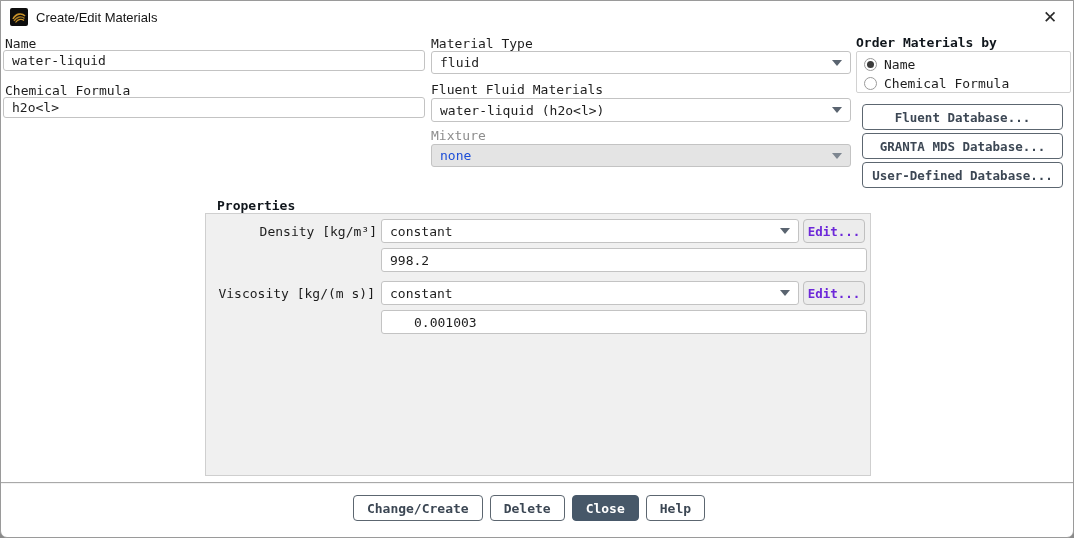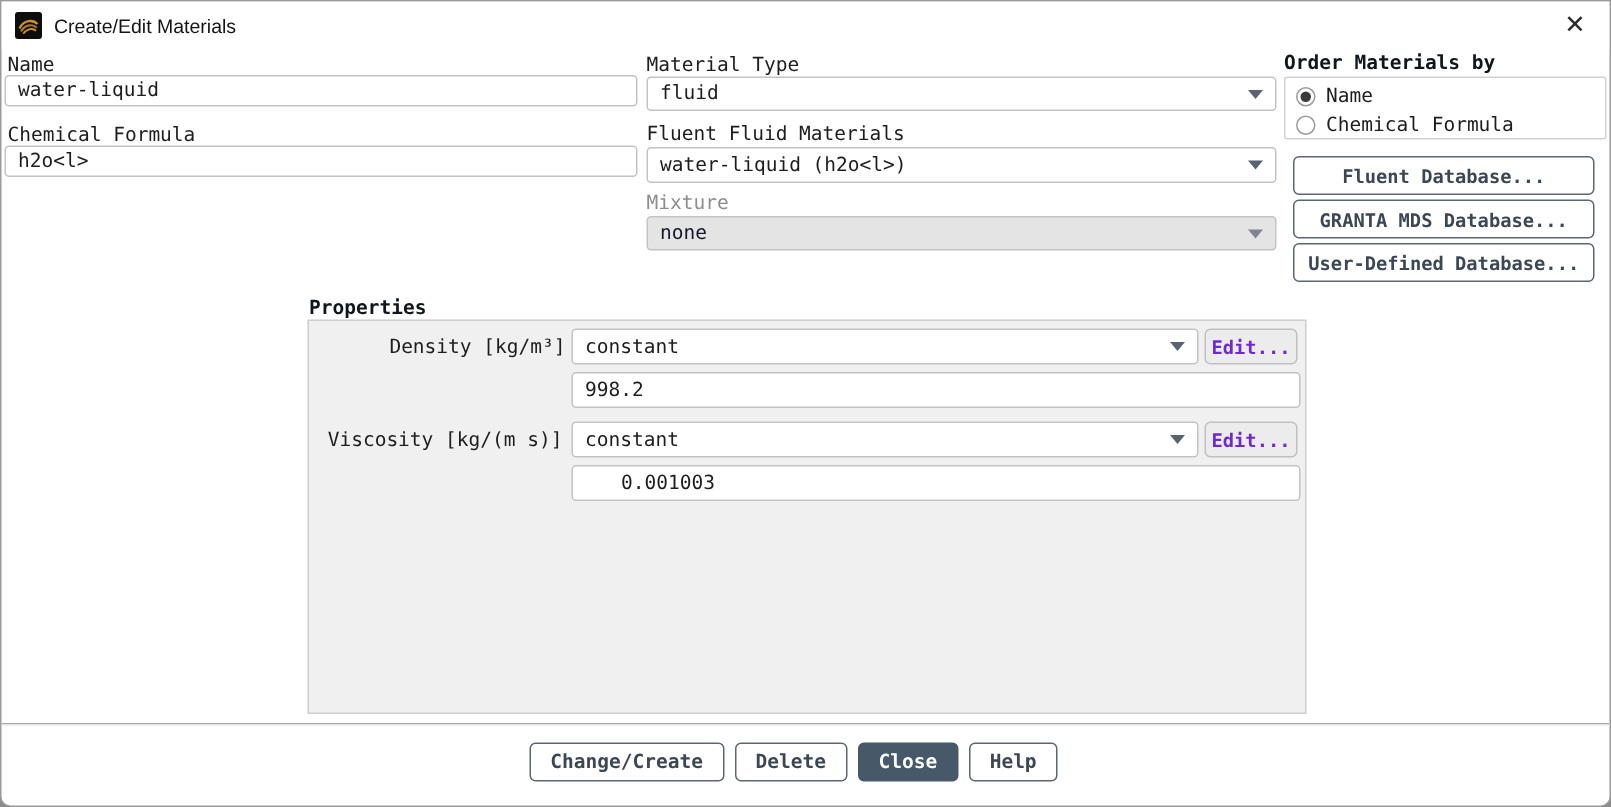--- a/index.html
+++ b/index.html
@@ -18,21 +18,21 @@
   .lbl{position:absolute;white-space:nowrap;line-height:15px;}
   .lbl.bold{font-weight:bold;color:#10161c;}
   .lbl.dim{color:#8d8d8d;}
   
   .tinput{position:absolute;border:1px solid #c3c3c3;border-radius:3px;background:#fff;
     font-family:inherit;font-size:13px;color:#1d1d1d;padding:0 8px;outline:none;}
   
   .dd{position:absolute;border:1px solid #c3c3c3;border-radius:3px;background:#fff;display:flex;align-items:center;padding:0 8px;}
   .dd .dd-text{flex:1;overflow:hidden;white-space:nowrap;}
   .dd .arrow{width:0;height:0;border-left:5px solid transparent;border-right:5px solid transparent;border-top:6px solid #5a6470;margin-left:6px;flex:0 0 auto;}
-  .dd.disabled{background:#e4e4e4;color:#0f172a;}
+  .dd.disabled{background:#e4e4e4;color:#1d4ed8;}
   .dd.disabled .arrow{border-top-color:#7d8690;}
   
   .groupbox{position:absolute;border:1px solid #d2d2d2;border-radius:2px;background:#fff;}
   .props-box{position:absolute;border:1px solid #cfcfcf;background:#f0f0f0;}
   
   .radio-row{display:flex;align-items:center;height:19px;padding-left:7px;}
   .radio-circle{width:13px;height:13px;border:1px solid #9b9b9b;border-radius:50%;background:#fff;display:inline-flex;align-items:center;justify-content:center;flex:0 0 auto;}
   .radio-circle.checked::after{content:"";width:7px;height:7px;border-radius:50%;background:#3b3b3b;}
   .radio-label{margin-left:7px;line-height:15px;}
   
@@ -95,21 +95,21 @@
     <div class="radio-row">
       <span class="radio-circle"></span>
       <span class="radio-label">Chemical Formula</span>
     </div>
   </div>
 
   <button class="btn db-btn" style="top:103px;">Fluent Database...</button>
   <button class="btn db-btn" style="top:132px;">GRANTA MDS Database...</button>
   <button class="btn db-btn" style="top:161px;">User-Defined Database...</button>
 
-  <div class="lbl bold" style="left:205px;top:197px;">Properties</div>
+  <div class="lbl bold" style="left:216px;top:197px;">Properties</div>
   <div class="props-box" style="left:204px;top:212px;width:666px;height:263px;"></div>
 
   <div class="lbl" style="left:216px;top:223px;width:160px;text-align:right;">Density [kg/m³]</div>
   <div class="dd" style="left:380px;top:218px;width:418px;height:24px;">
     <span class="dd-text">constant</span>
     <span class="arrow"></span>
   </div>
   <button class="btn edit-btn" style="left:802px;top:218px;">Edit...</button>
   <input class="tinput" style="left: 380px; top: 247px; width: 486px; height: 24px;" value="998.2">
 

